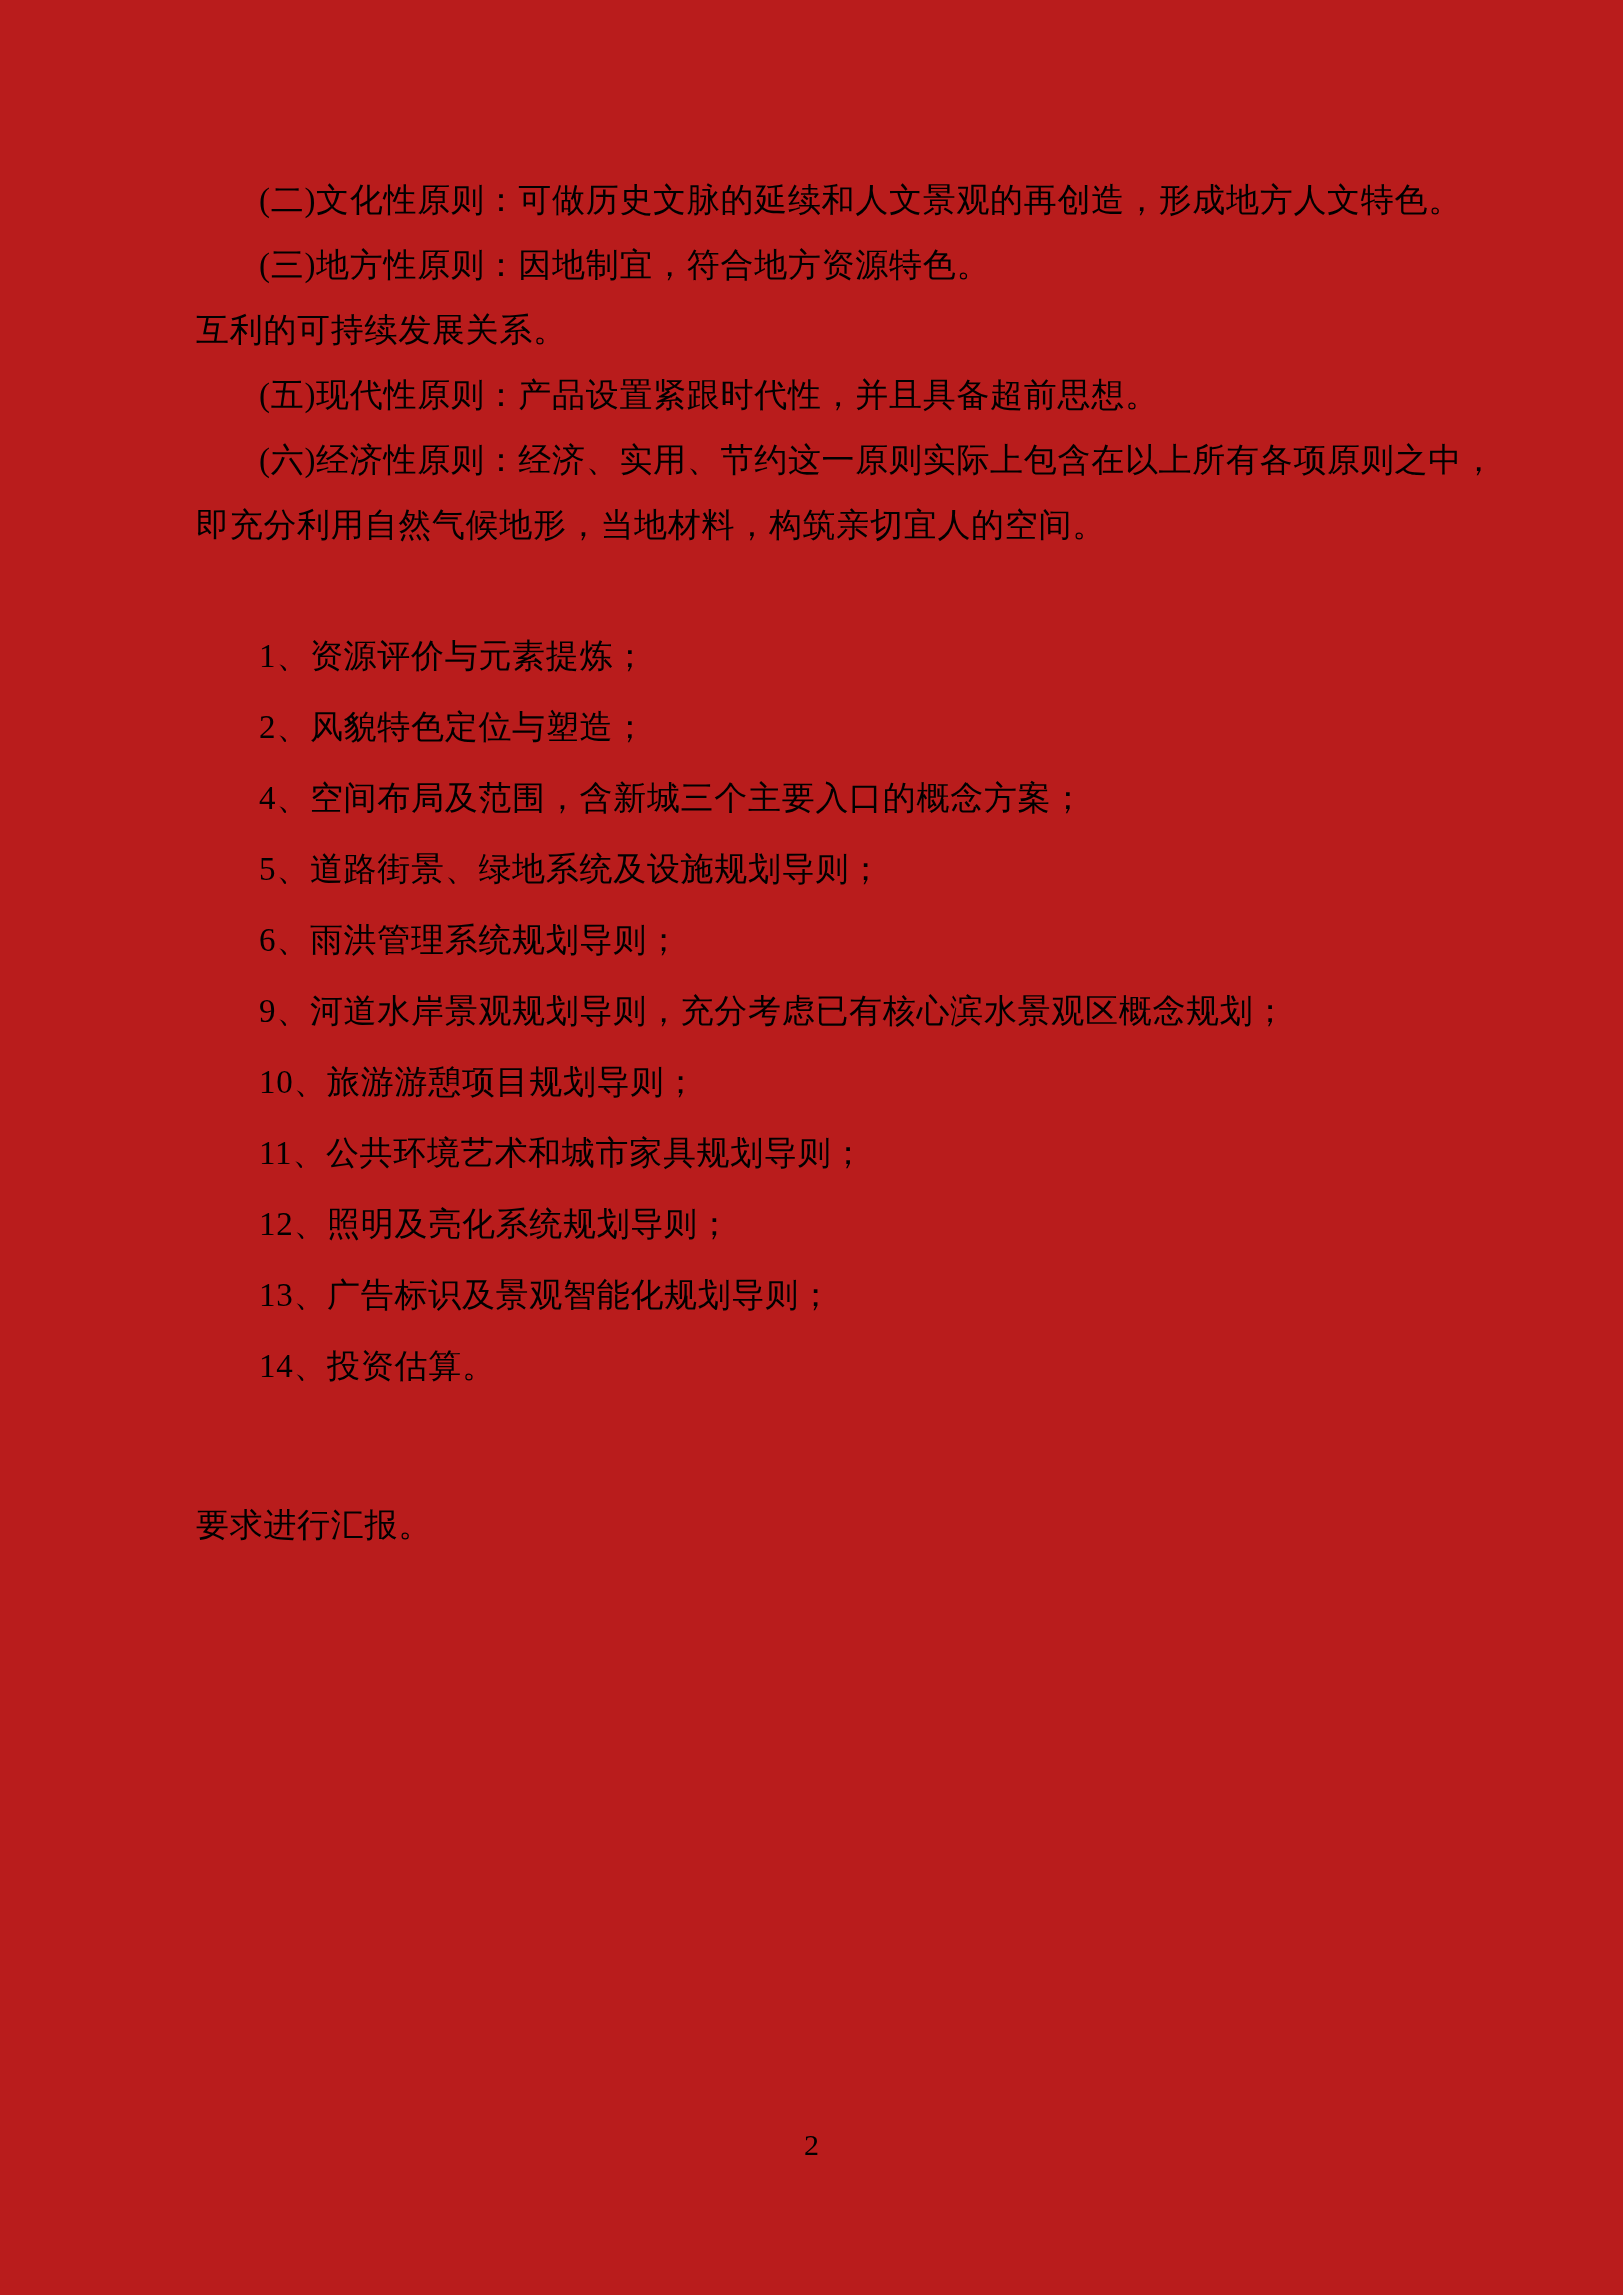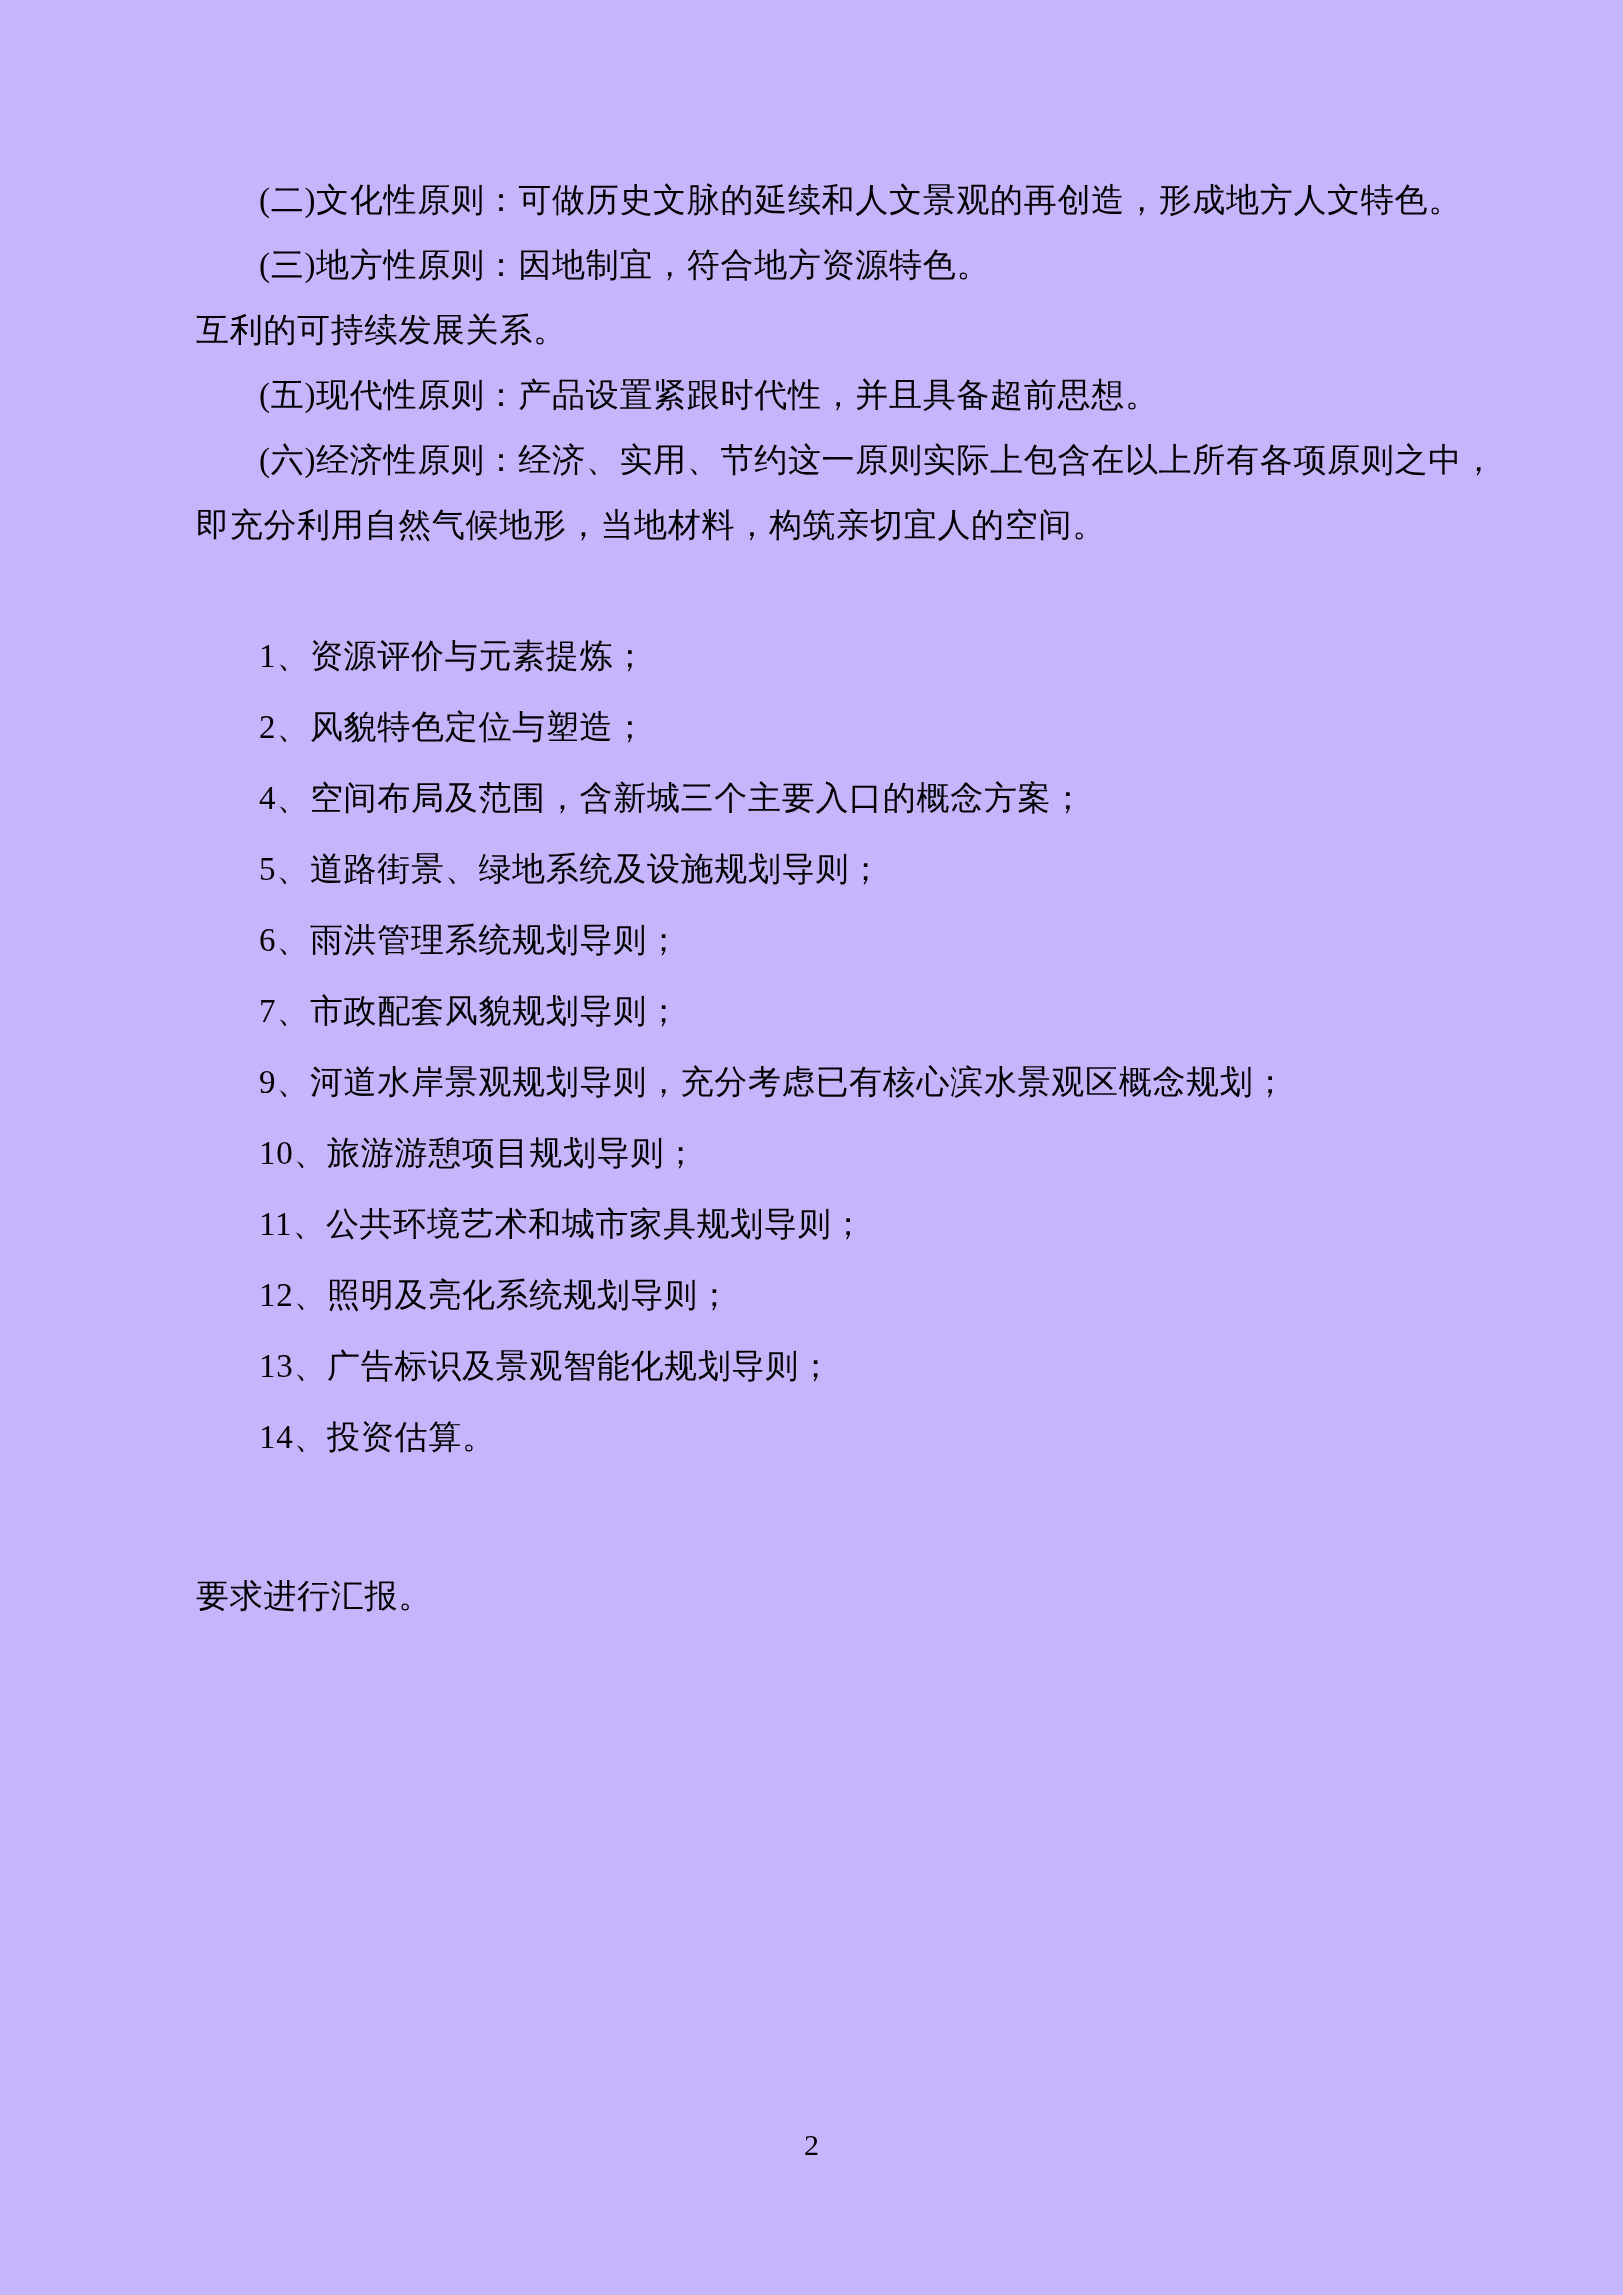--- a/index.html
+++ b/index.html
@@ -4,21 +4,21 @@
 <style>
   html, body {
     margin: 0;
     padding: 0;
     background: #9a9a9a;
   }
   .page {
     position: relative;
     width: 1623px;
     height: 2295px;
-    background: #c4b5fd;
+    background: #b91c1c;
     overflow: hidden;
     color: #000000;
     font-family: "Liberation Serif", "DejaVu Serif", serif;
   }
   .content {
     position: absolute;
     left: 196px;
     top: 0;
     width: 1239px;
   }
@@ -77,21 +77,20 @@
       <div class="ln ind2">(六)经济性原则：经济、实用、节约这一原则实际上包含在以上所有各项原则之中，</div>
       <div class="ln">即充分利用自然气候地形，当地材料，构筑亲切宜人的空间。</div>
     </div>
 
     <div class="secB">
       <div class="ln ind2">1、资源评价与元素提炼；</div>
       <div class="ln ind2">2、风貌特色定位与塑造；</div>
       <div class="ln ind2">4、空间布局及范围，含新城三个主要入口的概念方案；</div>
       <div class="ln ind2">5、道路街景、绿地系统及设施规划导则；</div>
       <div class="ln ind2">6、雨洪管理系统规划导则；</div>
-      <div class="ln ind2">7、市政配套风貌规划导则；</div>
       <div class="ln ind2">9、河道水岸景观规划导则，充分考虑已有核心滨水景观区概念规划；</div>
       <div class="ln ind2">10、旅游游憩项目规划导则；</div>
       <div class="ln ind2">11、公共环境艺术和城市家具规划导则；</div>
       <div class="ln ind2">12、照明及亮化系统规划导则；</div>
       <div class="ln ind2">13、广告标识及景观智能化规划导则；</div>
       <div class="ln ind2">14、投资估算。</div>
     </div>
 
     <div class="secC">
       <div class="ln">要求进行汇报。</div>

